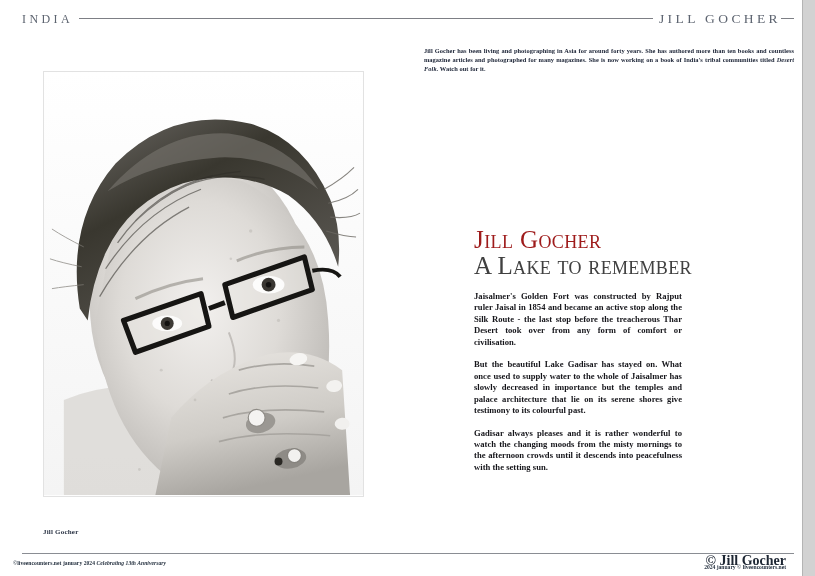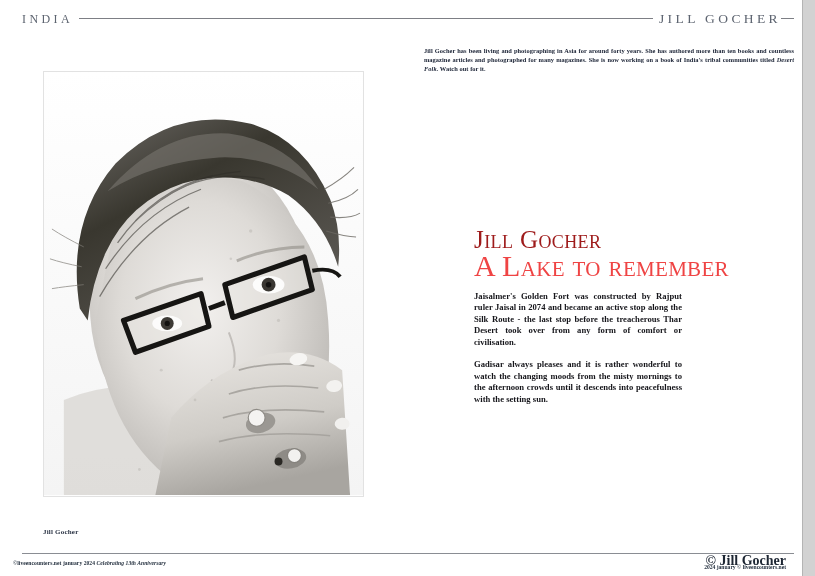--- a/index.html
+++ b/index.html
@@ -98,23 +98,23 @@
     font-size: 25px;
     line-height: 27px;
     color: #9e1b1b;
     font-variant: small-caps;
     letter-spacing: 0.4px;
     white-space: nowrap;
   }
   .subtitle {
     position: absolute;
     left: 474px; top: 252px;
-    font-size: 30px;
+    font-size: 25px;
     line-height: 27px;
-    color: #ef4444;
+    color: #404040;
     font-variant: small-caps;
     letter-spacing: 0.3px;
     white-space: nowrap;
   }
   .body-col {
     position: absolute;
     left: 474px; top: 291px;
     width: 208px;
   }
   .body-col p {
@@ -280,21 +280,22 @@
         <circle cx="188" cy="188" r="1.3"></circle>
       </g>
     </svg>
   </div>
   <div class="caption">Jill Gocher</div>
 
   <div class="title">Jill Gocher</div>
   <div class="subtitle">A Lake to remember</div>
 
   <div class="body-col">
-    <p>Jaisalmer's Golden Fort was constructed by Rajput ruler Jaisal in 2074 and became an active stop along the Silk Route - the last stop before the treacherous Thar Desert took over from any form of comfort or civilisation.</p>
+    <p>Jaisalmer's Golden Fort was constructed by Rajput ruler Jaisal in 1854 and became an active stop along the Silk Route - the last stop before the treacherous Thar Desert took over from any form of comfort or civilisation.</p>
+    <p>But the beautiful Lake Gadisar has stayed on. What once used to supply water to the whole of Jaisalmer has slowly decreased in importance but the temples and palace architecture that lie on its serene shores give testimony to its colourful past.</p>
     <p>Gadisar always pleases and it is rather wonderful to watch the changing moods from the misty mornings to the afternoon crowds until it descends into peacefulness with the setting sun.</p>
   </div>
 
   <div class="footer-rule"></div>
   <div class="foot-left"><span>©liveencounters.net january 2024 </span><span class="ital">Celebrating 13th Anniversary</span></div>
   <div class="foot-right-1">© Jill Gocher</div>
   <div class="foot-right-2">2024 january © liveencounters.net</div>
 
 </div>
 <div id="page-edge"></div>

